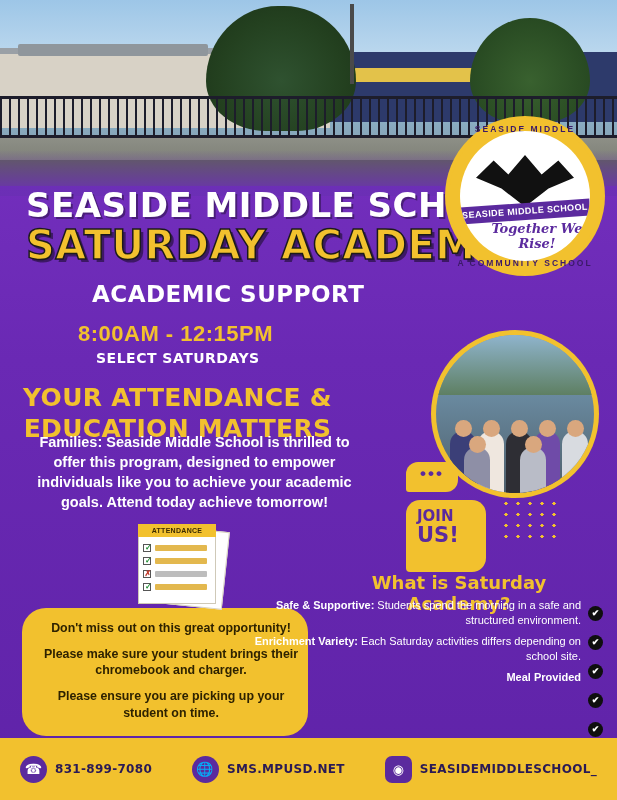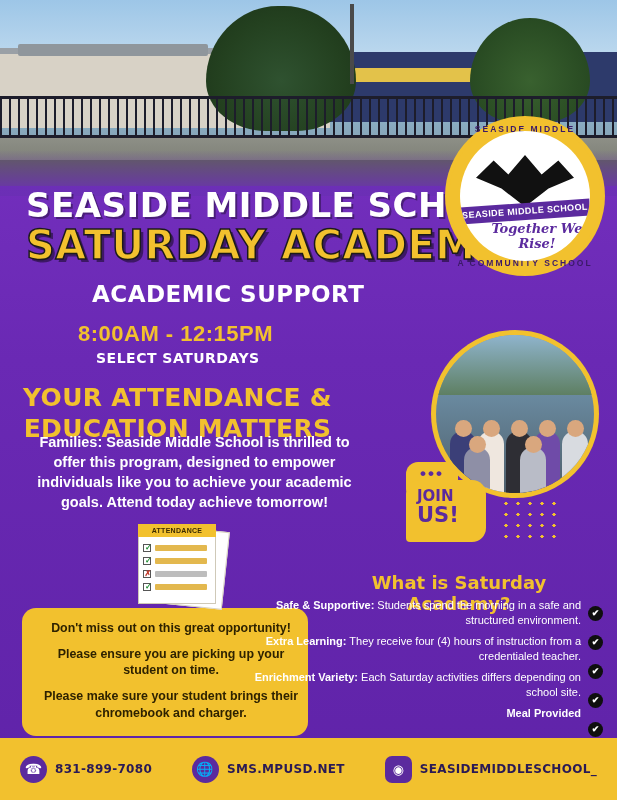--- a/index.html
+++ b/index.html
@@ -176,22 +176,22 @@
     content:""; position:absolute; left:0; top:0; width:100%; height:38%;
     background: linear-gradient(180deg,#8fb4cd 0%, #5e7f62 100%);
   }
   .staff .p {
     position:absolute; bottom:0; width:26px; height:62px; border-radius:13px 13px 0 0;
   }
   .staff .h { position:absolute; width:17px; height:17px; border-radius:50%; background:#d9a77e; }
 
   
   .join {
-    position:absolute; left:406px; top:480px;
-    width:80px; height:62px; background:#f2c12e;
+    position:absolute; left:406px; top:500px;
+    width:80px; height:72px; background:#f2c12e;
     border-radius:14px 14px 14px 4px;
     z-index:5;
   }
   .join span{
     display:block; color:#5b2a9e; font-weight:bold;
     font-family:"DejaVu Sans", sans-serif;
   }
   .join .j1{ font-size:15px; padding:9px 0 0 11px; line-height:1; }
   .join .j2{ font-size:21px; padding:1px 0 0 11px; line-height:1; }
   .dots-bubble {
@@ -238,21 +238,21 @@
     position:absolute; left:12px; top:1px; width:52px; height:6px;
     background:#e3b84e; border-radius:1px;
   }
   .clip .row .bar.g{ background:#bdbdbd; }
   .clip .chk{ position:absolute; left:1px; top:-2px; font-size:8px; color:#1a8a2e; font-weight:bold;}
   .clip .xx{ position:absolute; left:0.5px; top:-2px; font-size:8px; color:#c0392b; font-weight:bold;}
 
   
   .ybox{
     position:absolute; left:22px; top:608px; width:286px; height:128px;
-    background:#f2c12e; border-radius:14px;
+    background:#f2c12e; border-radius:24px;
     color:#2e2200; text-align:center;
     padding:12px 2px 0 14px;
     font-size:12.4px; font-weight:bold; line-height:1.3;
   }
   .ybox p{ margin-bottom:10px; }
 
   
   .saq-title{
     position:absolute; right:18px; top:572px; width:280px;
     text-align:center; color:#f2c12e;
@@ -382,31 +382,28 @@
     <div class="row" style="top:61px;">
       <div class="box">
           <span class="chk">✓</span>
         </div>
       <div class="bar"></div>
     </div>
   </div>
 
   <div class="ybox">
     <p>Don't miss out on this great opportunity!</p>
+    <p>Please make sure your student brings their chromebook and charger.</p>
     <p>Please ensure you are picking up your student on time.</p>
-    <p>Please make sure your student brings their chromebook and charger.</p>
   </div>
 
   <div class="saq-title">What is Saturday Academy?</div>
   <div class="bullets">
     <div class="b">
       <b>Safe &amp; Supportive:</b><span> Students spend the morning in a safe and structured environment.</span>
-    </div>
-    <div class="b">
-      <b>Extra Learning:</b><span> They receive four (4) hours of instruction from a credentialed teacher.</span>
     </div>
     <div class="b">
       <b>Enrichment Variety:</b><span> Each Saturday activities differs depending on school site.</span>
     </div>
     <div class="b">
       <b>Meal Provided</b><span></span>
     </div>
   </div>
   <div class="check" style="top:606px;">✔</div>
   <div class="check" style="top:635px;">✔</div>

